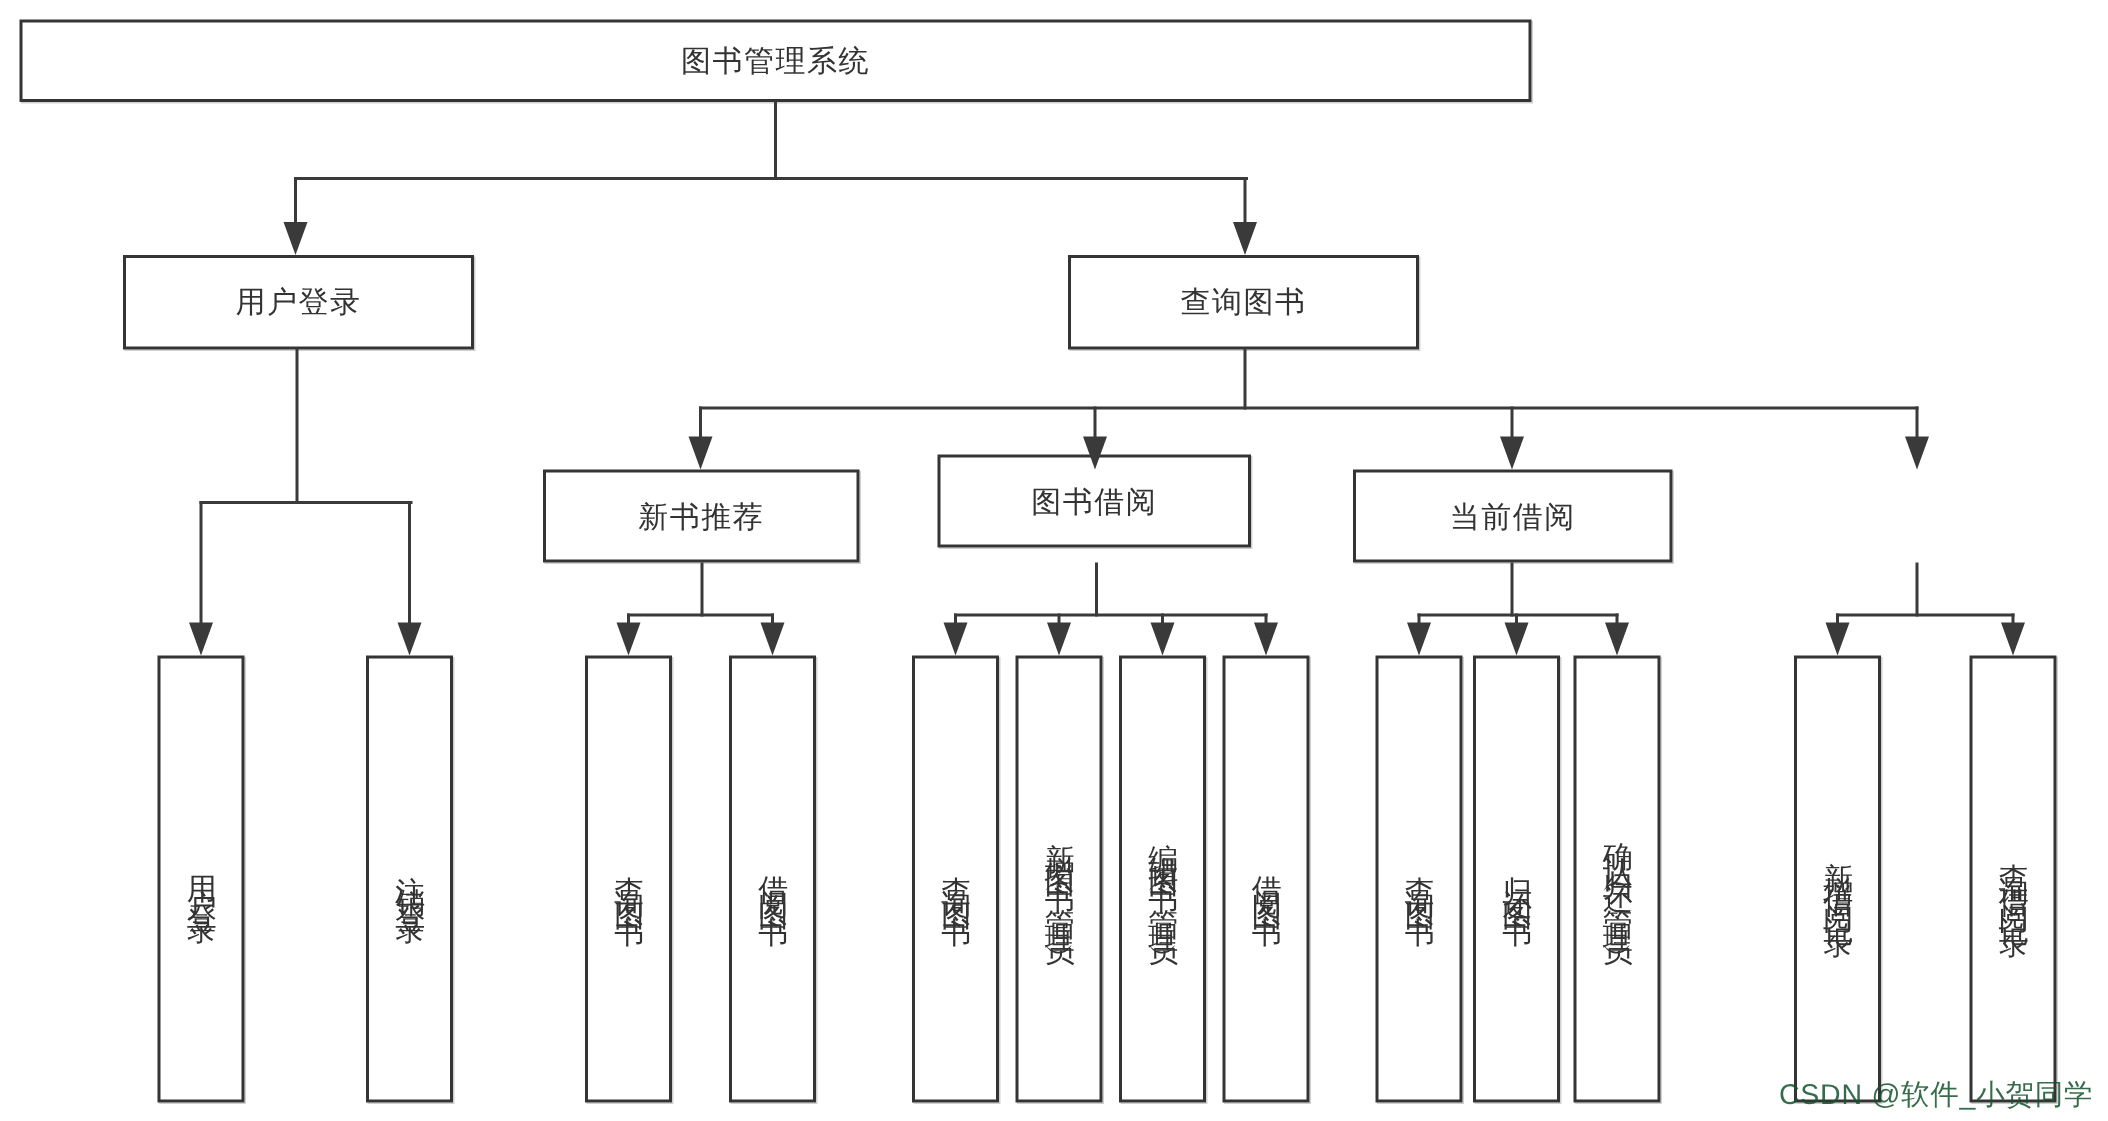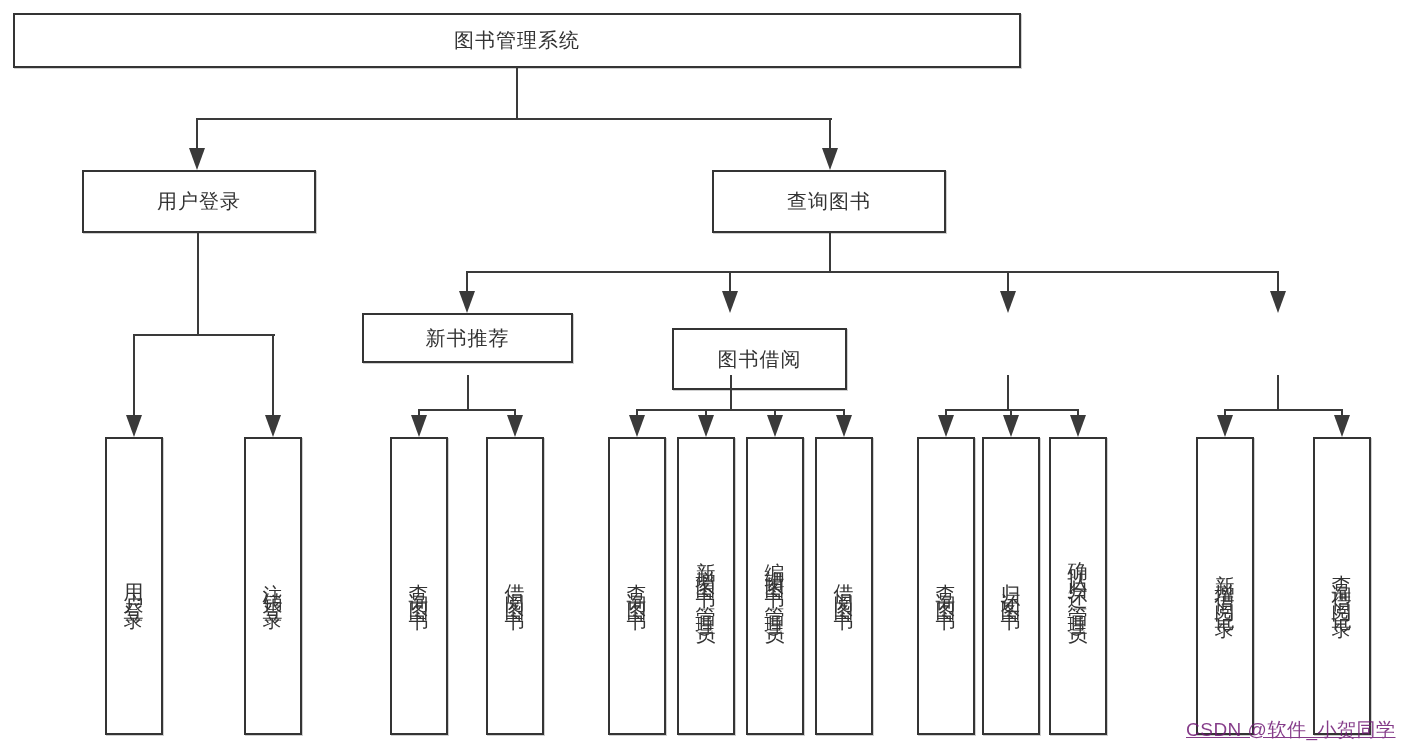--- a/index.html
+++ b/index.html
@@ -38,40 +38,40 @@
   .ar{
     position:absolute;width:0;height:0;
     border-left:8px solid transparent;
     border-right:8px solid transparent;
     border-top:22px solid #3a3a3a;
   }
   .watermark{
     position:absolute;
     left:1186px;top:717px;
     font-size:19px;
-    color:#701a75;
+    color:#14532d;
     letter-spacing:0.5px;
     opacity:.85;
     z-index:5;
     white-space:nowrap;
-    text-decoration:underline;
   }
 </style>
 </head>
 <body>
 
 <div id="stage">
 
   <div class="box" style="left:13px;top:13px;width:1008px;height:55px;">图书管理系统</div>
 
   <div class="box" style="left:82px;top:170px;width:234px;height:63px;">用户登录</div>
   <div class="box" style="left:712px;top:170px;width:234px;height:63px;">查询图书</div>
 
-  <div class="box" style="left:362px;top:313px;width:211px;height:50px;">新书推荐</div>
-  <div class="box" style="left:625px;top:328px;width:175px;height:62px;margin-left:47px;">图书借阅</div>
+  <div class="box" style="left:362px;top:313px;width:211px;height:62px;">新书推荐</div>
+  <div class="box" style="left:625px;top:303px;width:209px;height:62px;">图书借阅</div>
+  <div class="box" style="left:902px;top:313px;width:213px;height:62px;">当前借阅</div>
 
   <div class="box leaf" style="left:105px;top:437px;width:58px;height:298px;">用户登录</div>
   <div class="box leaf" style="left:244px;top:437px;width:58px;height:298px;">注销登录</div>
 
   <div class="box leaf" style="left:390px;top:437px;width:58px;height:298px;">查询图书</div>
   <div class="box leaf" style="left:486px;top:437px;width:58px;height:298px;">借阅图书</div>
 
   <div class="box leaf" style="left:608px;top:437px;width:58px;height:298px;">查询图书</div>
   <div class="box leaf" style="left:677px;top:437px;width:58px;height:298px;">新增图书（管理员）</div>
   <div class="box leaf" style="left:746px;top:437px;width:58px;height:298px;">编辑图书（管理员）</div>

